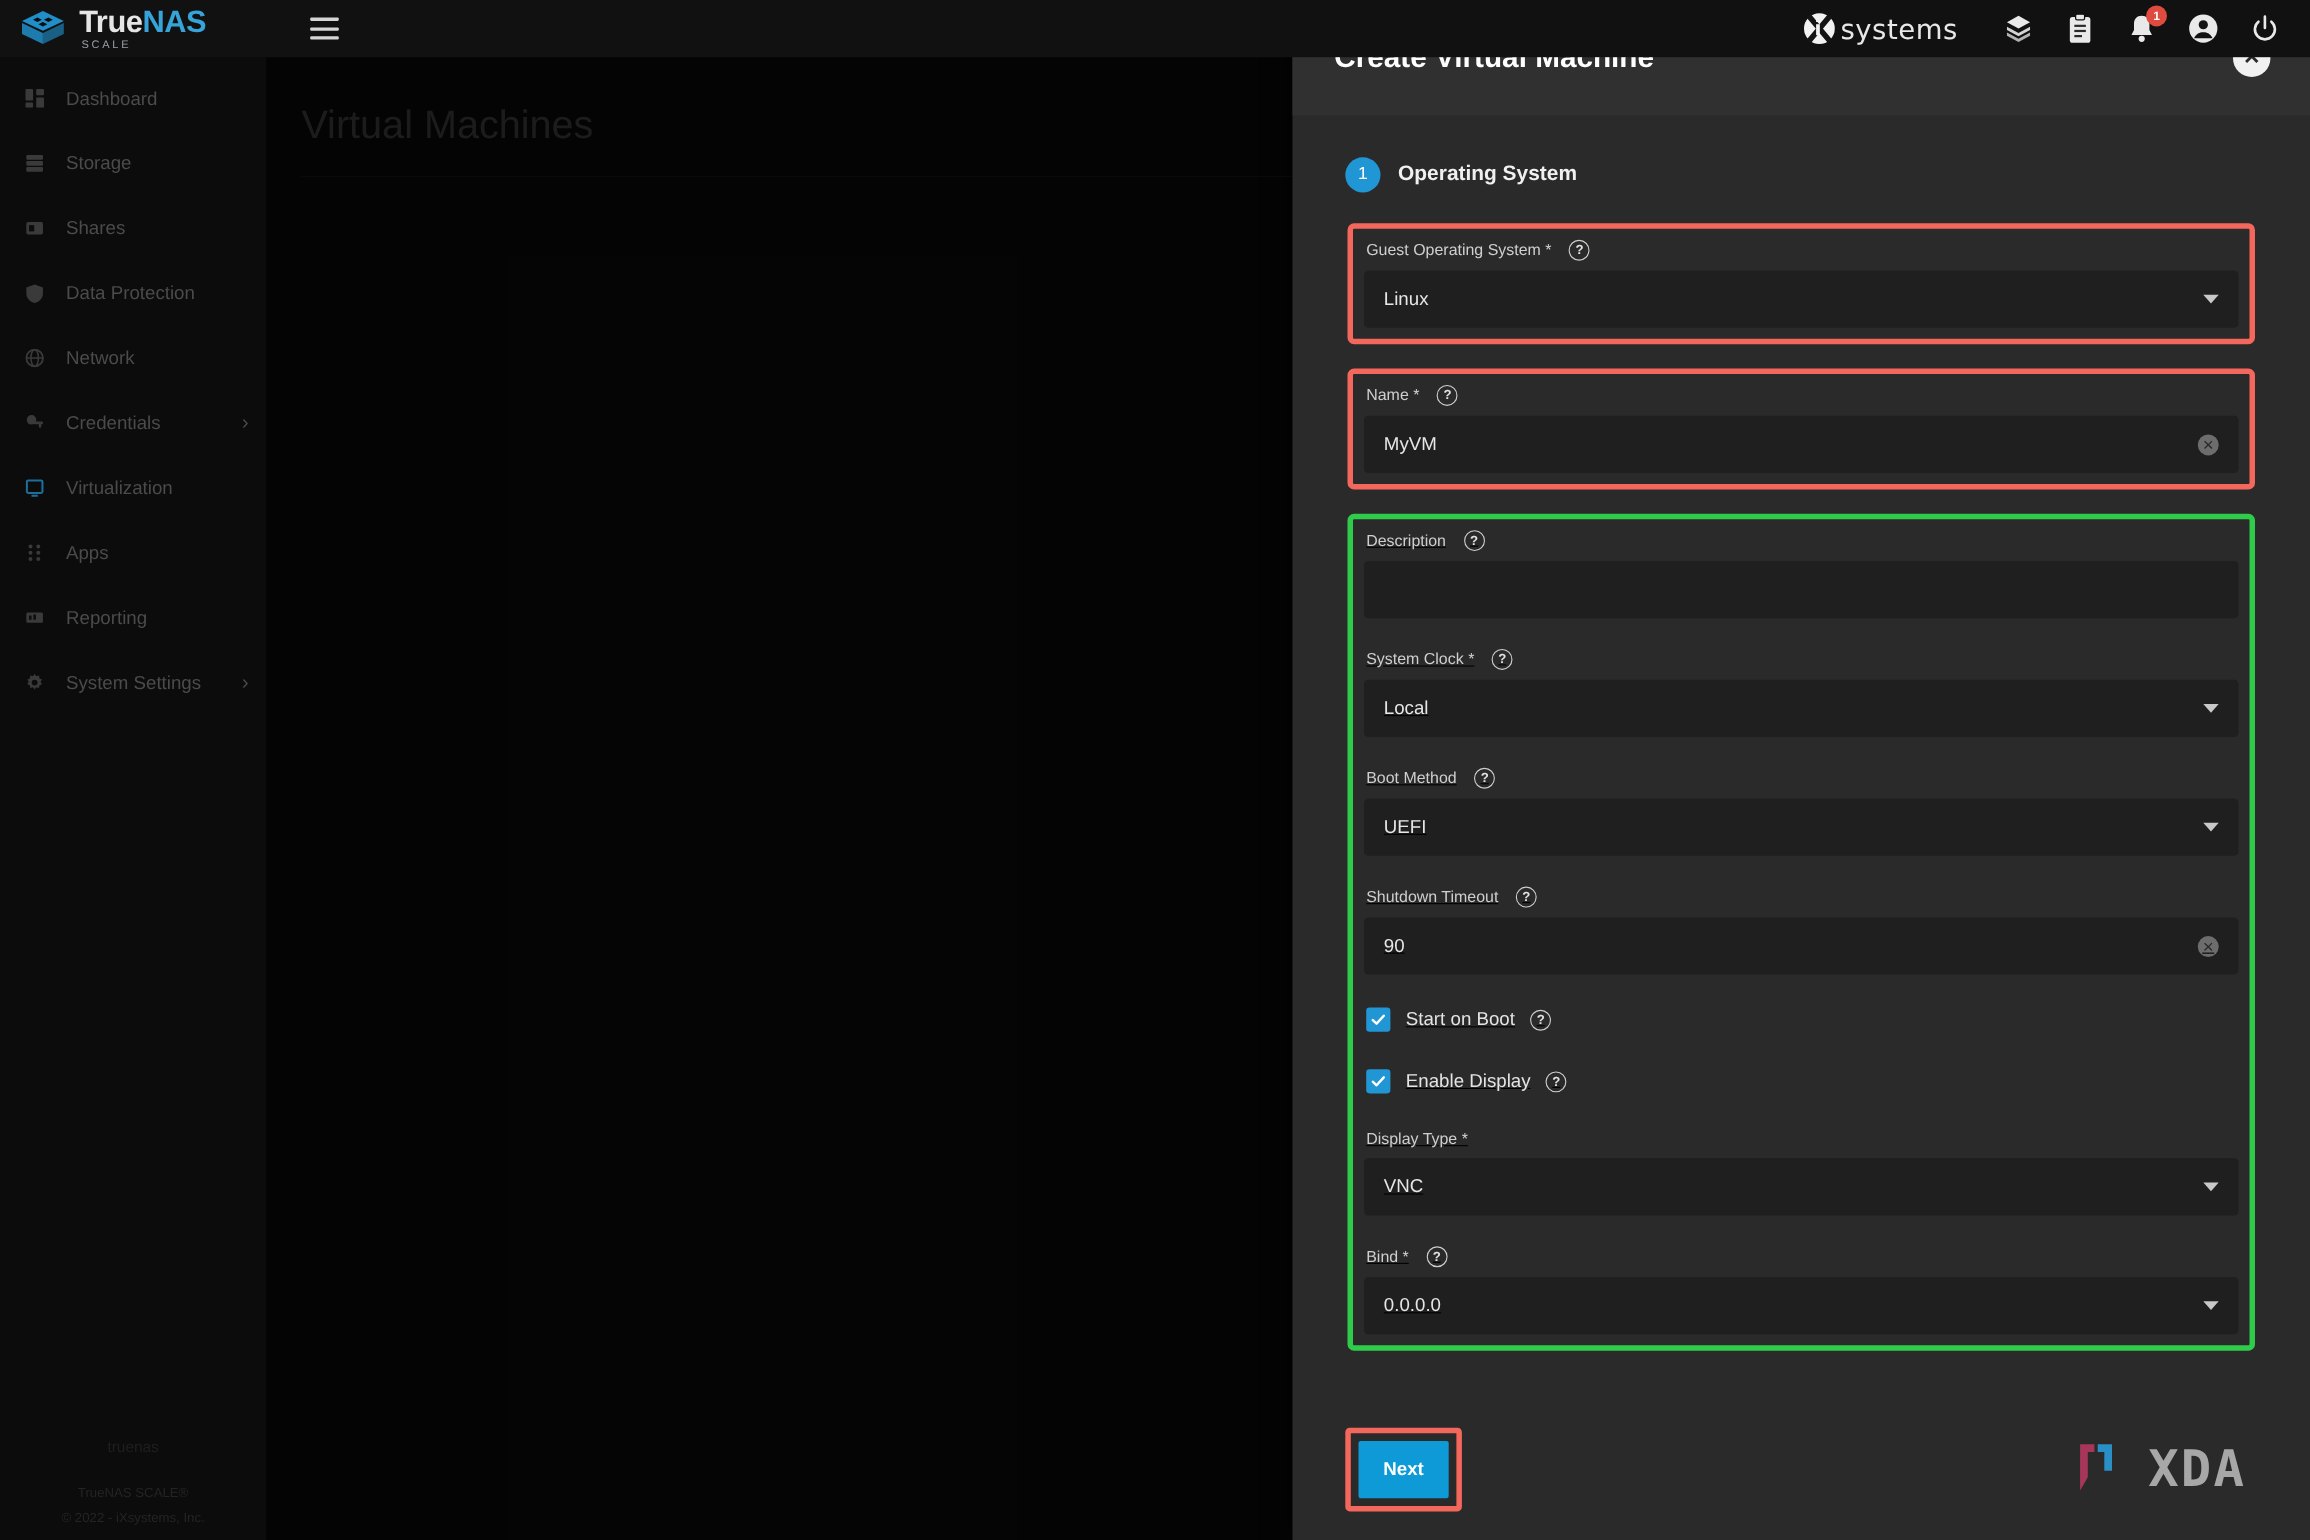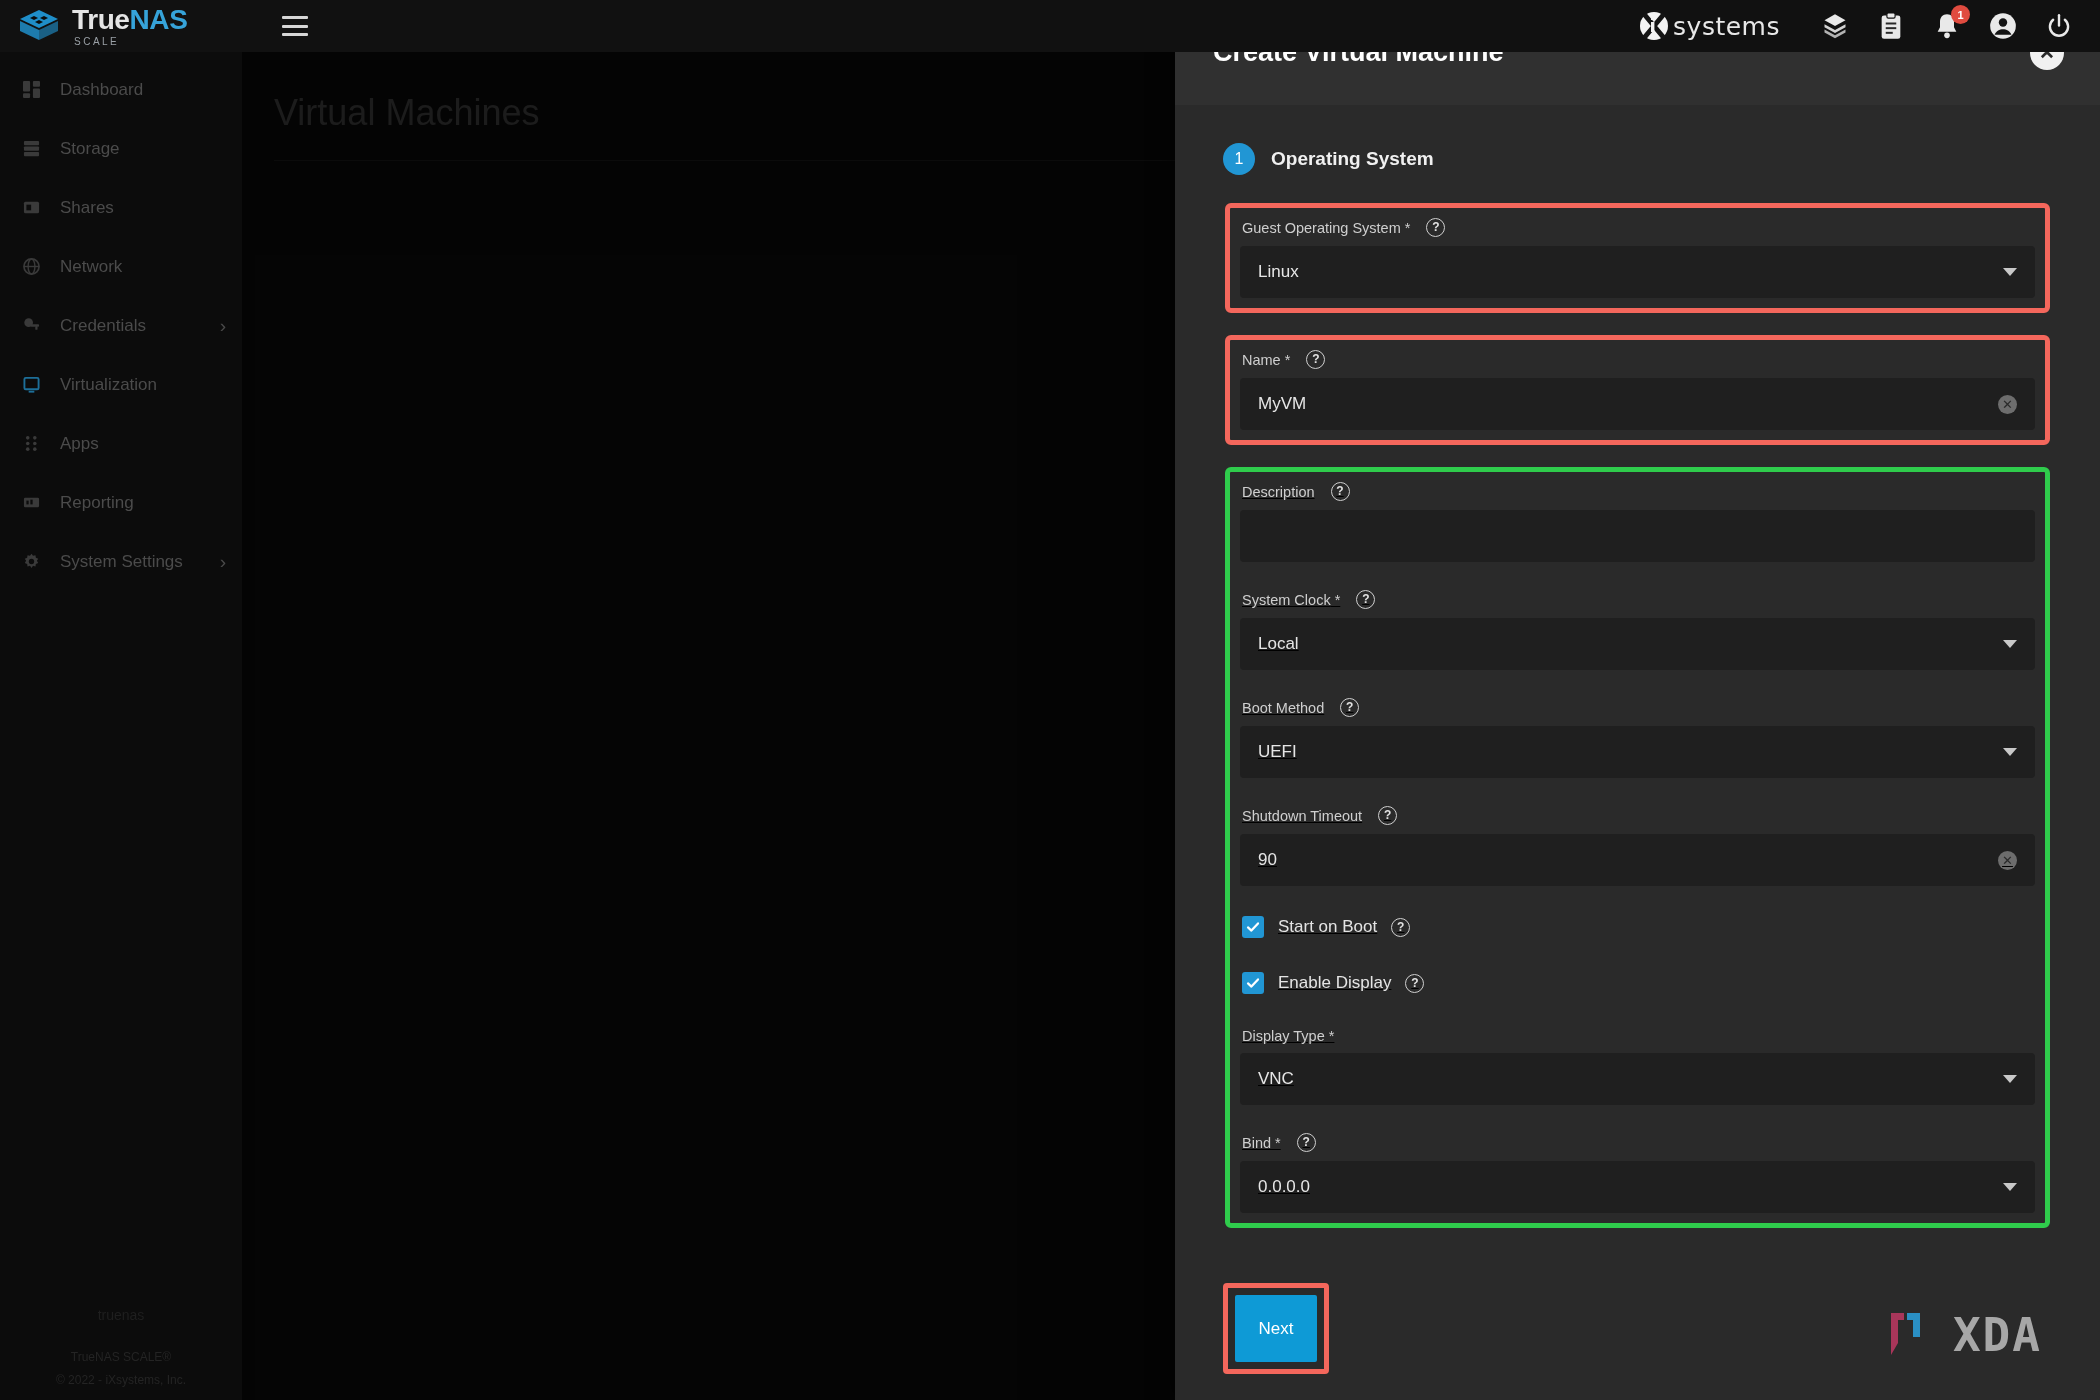--- a/index.html
+++ b/index.html
@@ -143,21 +143,21 @@
     display: flex; align-items: center; justify-content: center; cursor: pointer; flex: none;
   }
   .cbox svg { display: block; }
   .ctext { color: #e4e4e4; font-size: 17px; }
 
   .panel-foot { position: absolute; left: 0; bottom: 0; width: 925px; height: 120px; }
   .next-hl {
     position: absolute; left: 48px; bottom: 26px; border: 5px solid #f4675c; border-radius: 4px; padding: 7px;
   }
   .next-btn {
-    width: 82px; height: 67px; background: #0e9ad6; color: #fff; font-size: 17px; font-weight: 400;
+    width: 82px; height: 52px; background: #0e9ad6; color: #fff; font-size: 17px; font-weight: 700;
     display: flex; align-items: center; justify-content: center; border-radius: 2px; cursor: pointer;
   }
   .xda { position: absolute; right: 58px; bottom: 38px; display: flex; align-items: center; gap: 22px; }
   .xda-word { color: #a7a7a7; font-size: 46px; font-weight: 700; letter-spacing: 2px; font-family: "DejaVu Sans Mono", monospace; }
 </style>
 </head>
 <body>
 
 <div class="app">
 
@@ -273,20 +273,28 @@
     <div class="nav-item">
       <span class="nav-ic">
         <svg width="17" height="17" viewBox="0 0 18 18" fill="currentColor">
             <rect x="1" y="3" width="16" height="12" rx="1.6"></rect>
             <rect x="3.6" y="6" width="5" height="6" fill="#0c0c0c"></rect>
           </svg>
       </span>
       <span class="nav-label">Shares</span>
     </div>
 
+    <div class="nav-item">
+      <span class="nav-ic">
+        <svg width="17" height="18" viewBox="0 0 18 19" fill="currentColor">
+            <path d="M9 0.6 L17 3.6 V9.4 C17 14 13.6 17.4 9 18.5 C4.4 17.4 1 14 1 9.4 V3.6 Z"></path>
+          </svg>
+      </span>
+      <span class="nav-label">Data Protection</span>
+    </div>
 
     <div class="nav-item">
       <span class="nav-ic">
         <svg width="17" height="17" viewBox="0 0 18 18" fill="currentColor">
             <circle cx="9" cy="9" r="8" fill="none" stroke="currentColor" stroke-width="1.8"></circle>
             <ellipse cx="9" cy="9" rx="3.6" ry="8" fill="none" stroke="currentColor" stroke-width="1.5"></ellipse>
             <line x1="1" y1="9" x2="17" y2="9" stroke="currentColor" stroke-width="1.5"></line>
           </svg>
       </span>
       <span class="nav-label">Network</span>

